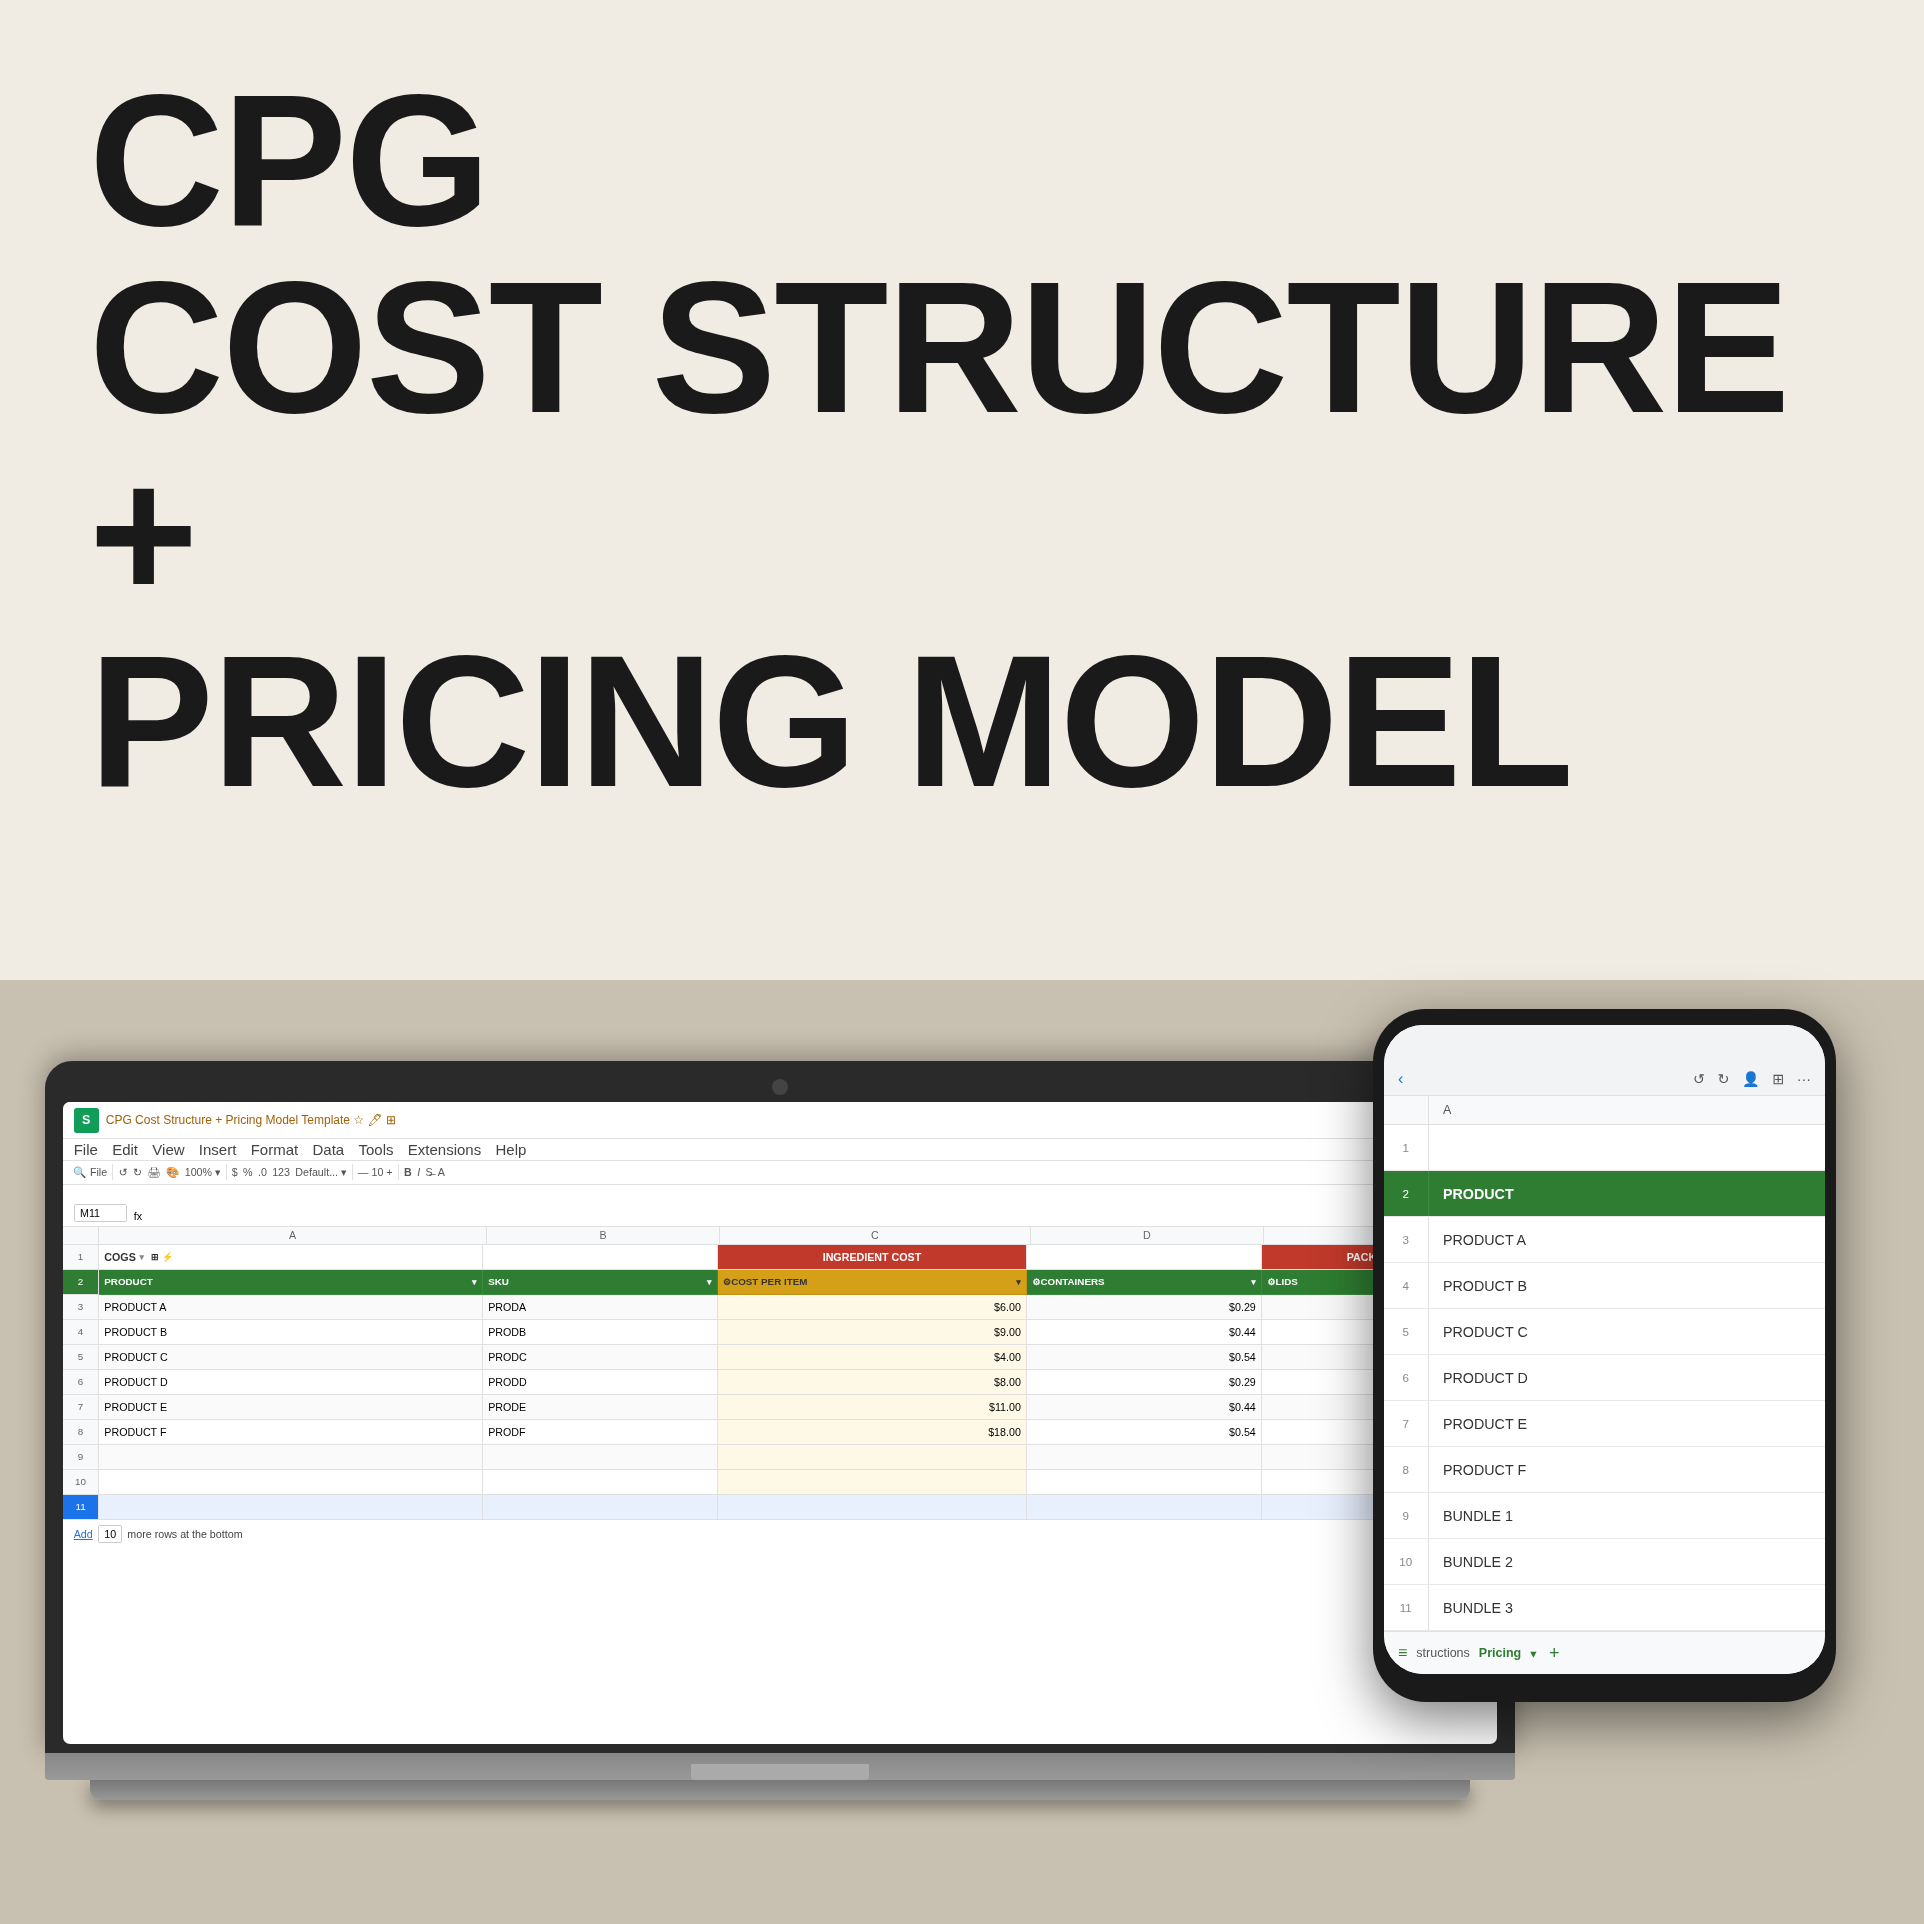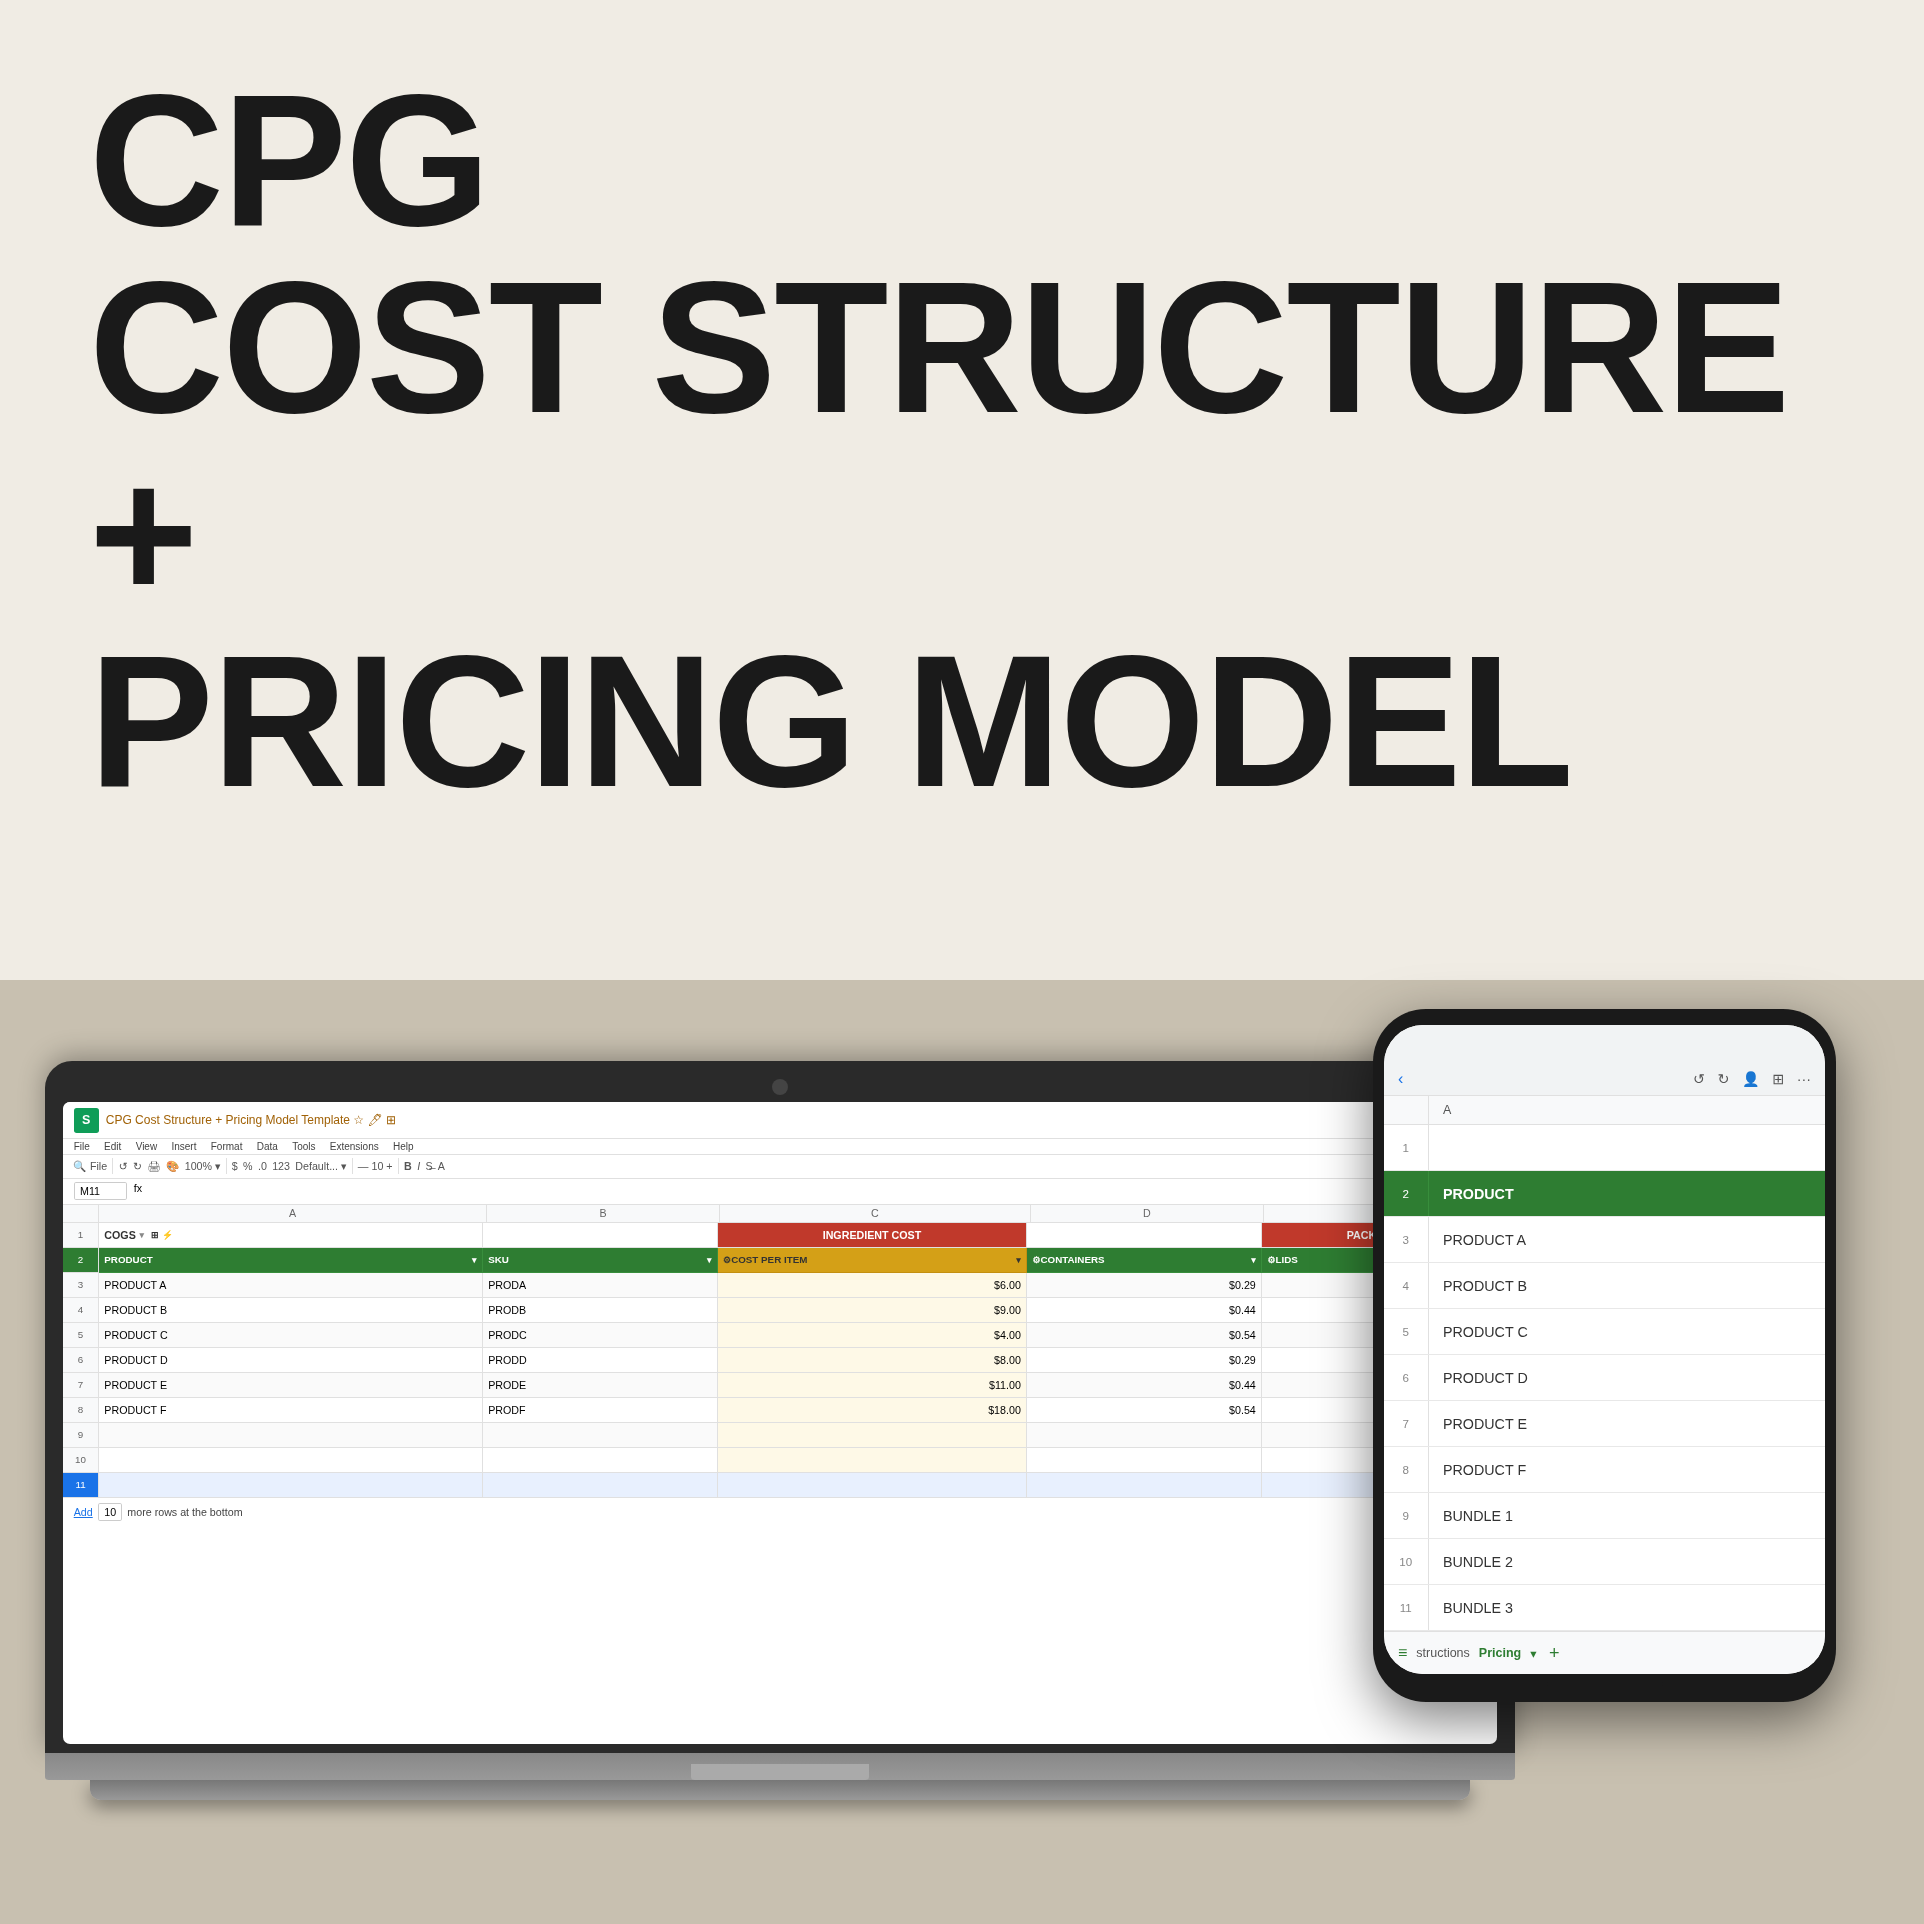--- a/index.html
+++ b/index.html
@@ -147,43 +147,44 @@
     .ss-title span {
       font-weight: 500;
     }
 
     .ss-menu-row {
       background: #fff;
       border-bottom: 0.9px solid #e0e0e0;
       padding: 1.8px 10.7px;
       display: flex;
       gap: 14.3px;
-      font-size: 10px;
+      font-size: 15px;
       color: #444;
     }
 
     .ss-toolbar {
       background: #fff;
       border-bottom: 0.9px solid #e0e0e0;
       padding: 3.6px 10.7px;
       display: flex;
       align-items: center;
       gap: 5.3px;
       font-size: 10.7px;
       color: #555;
     }
 
     .ss-formula-bar {
       background: #fff;
       border-bottom: 0.9px solid #e0e0e0;
       padding: 3.6px 10.7px;
       display: flex;
-      align-items: flex-start;
+      align-items: flex-end;
       gap: 7.1px;
       font-size: 10.7px;
+      margin-top: 16px;
     }
     .ss-cell-ref {
       border: 0.9px solid #ccc;
       padding: 1.8px 5.3px;
       border-radius: 1.8px;
       min-width: 53px;
       font-size: 10.7px;
     }
 
     

